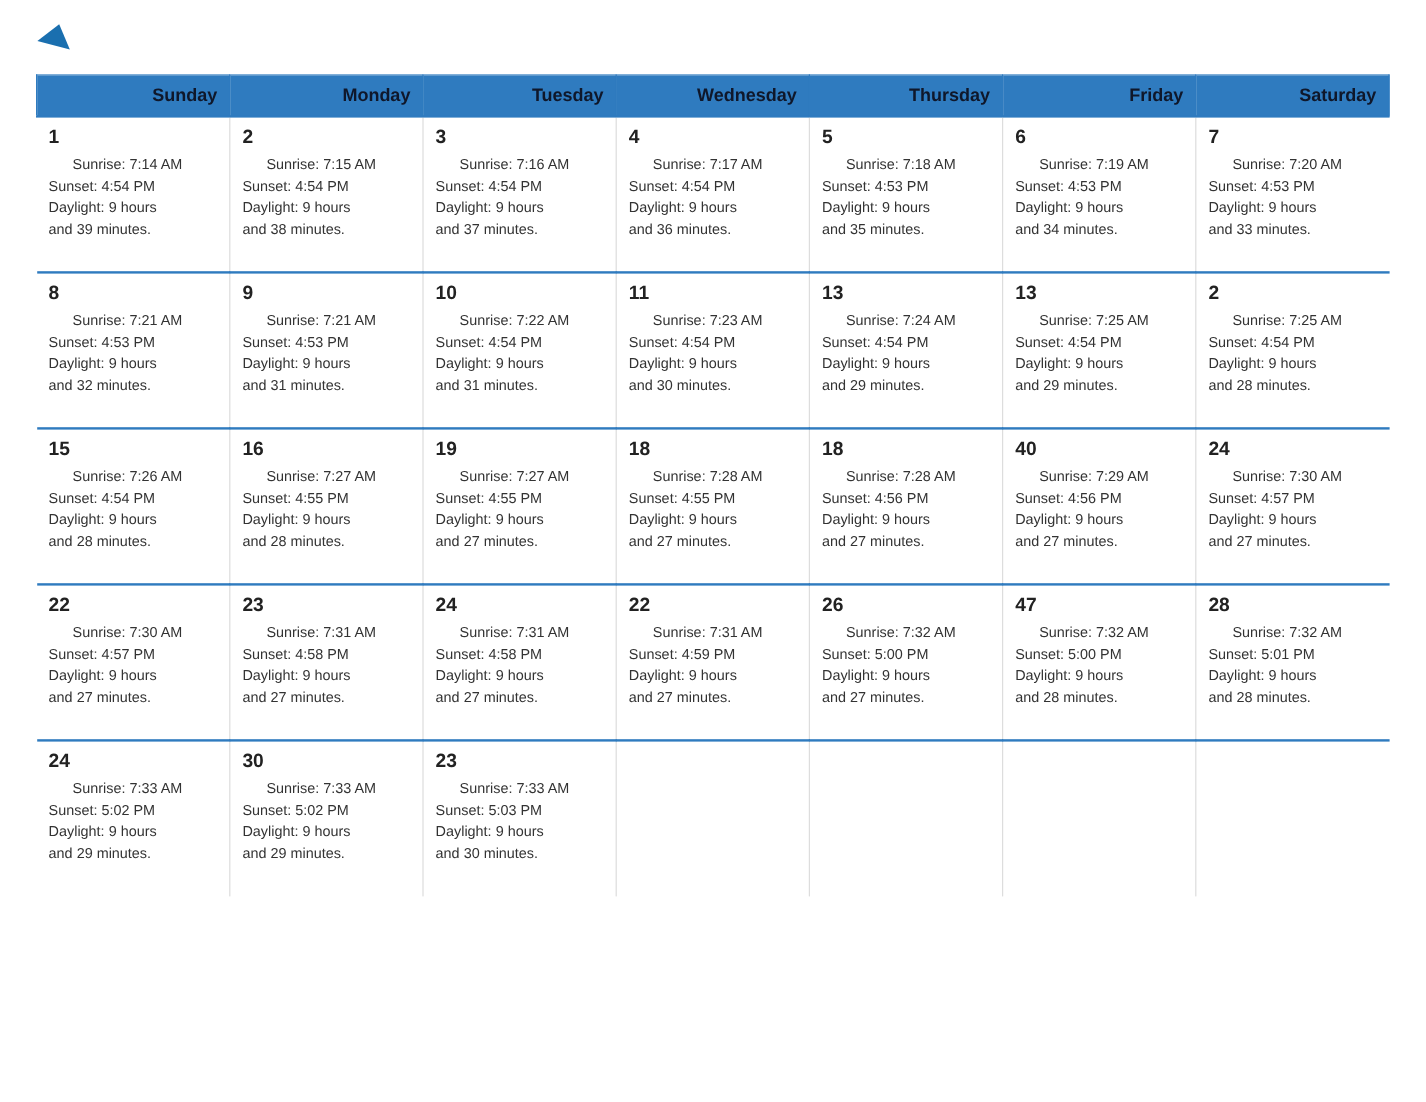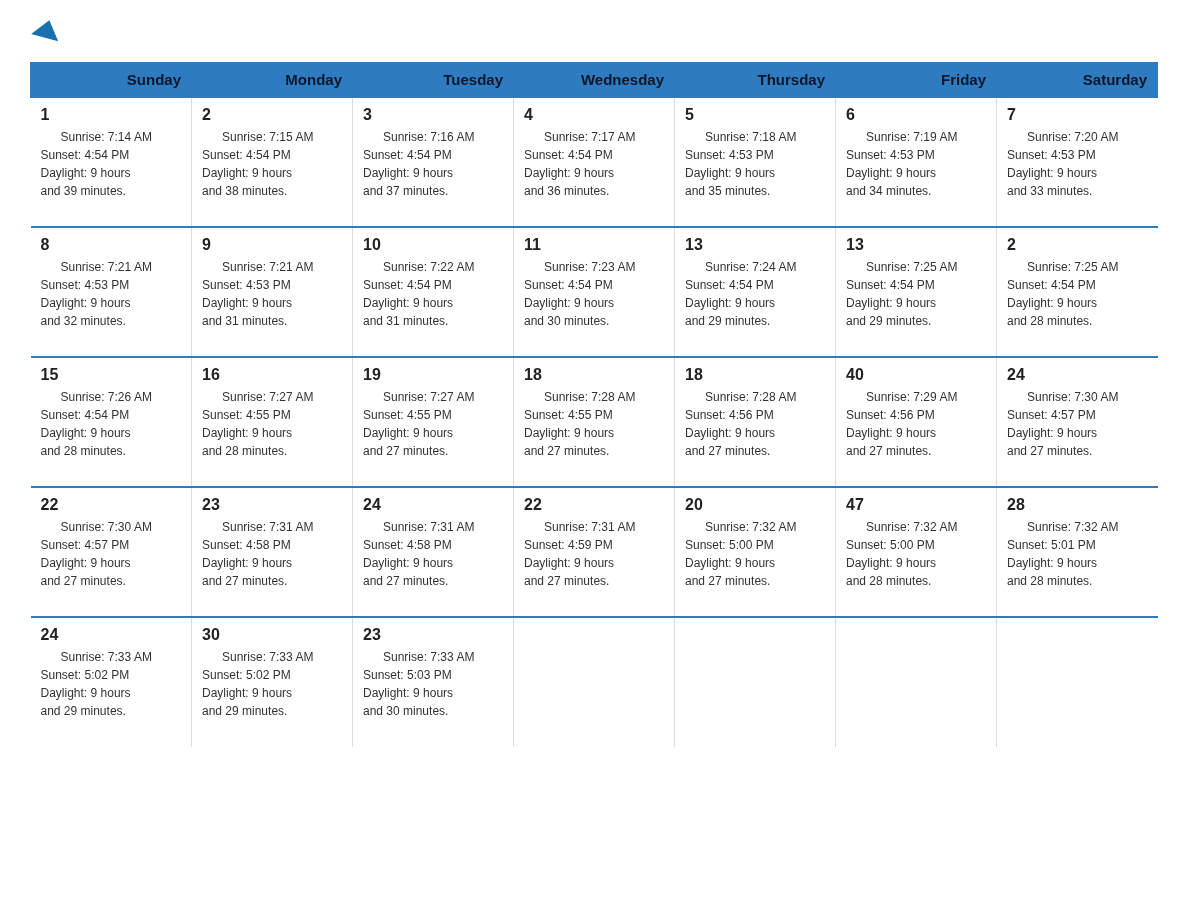--- a/index.html
+++ b/index.html
@@ -231,21 +231,21 @@
       </td>
         <td>
         <span class="day-num">24</span>
         <span class="day-info">Sunrise: 7:31 AM<br>Sunset: 4:58 PM<br>Daylight: 9 hours<br>and 27 minutes.</span>
       </td>
         <td>
         <span class="day-num">22</span>
         <span class="day-info">Sunrise: 7:31 AM<br>Sunset: 4:59 PM<br>Daylight: 9 hours<br>and 27 minutes.</span>
       </td>
         <td>
-        <span class="day-num">20</span>
+        <span class="day-num">26</span>
         <span class="day-info">Sunrise: 7:32 AM<br>Sunset: 5:00 PM<br>Daylight: 9 hours<br>and 27 minutes.</span>
       </td>
         <td>
         <span class="day-num">47</span>
         <span class="day-info">Sunrise: 7:32 AM<br>Sunset: 5:00 PM<br>Daylight: 9 hours<br>and 28 minutes.</span>
       </td>
         <td>
         <span class="day-num">28</span>
         <span class="day-info">Sunrise: 7:32 AM<br>Sunset: 5:01 PM<br>Daylight: 9 hours<br>and 28 minutes.</span>
       </td>

